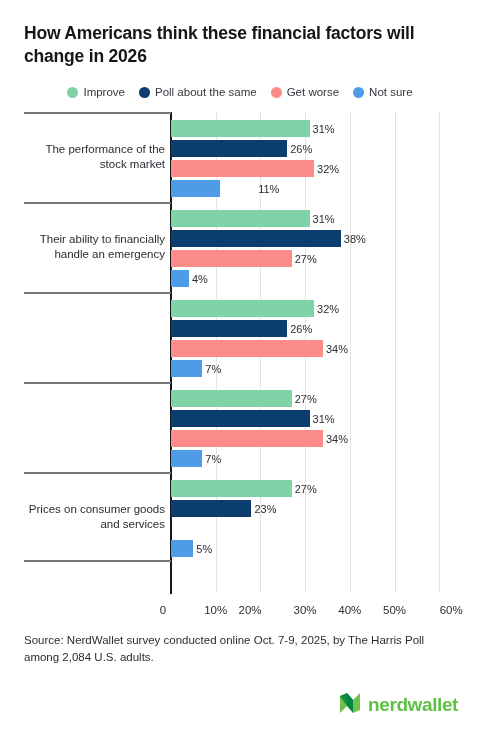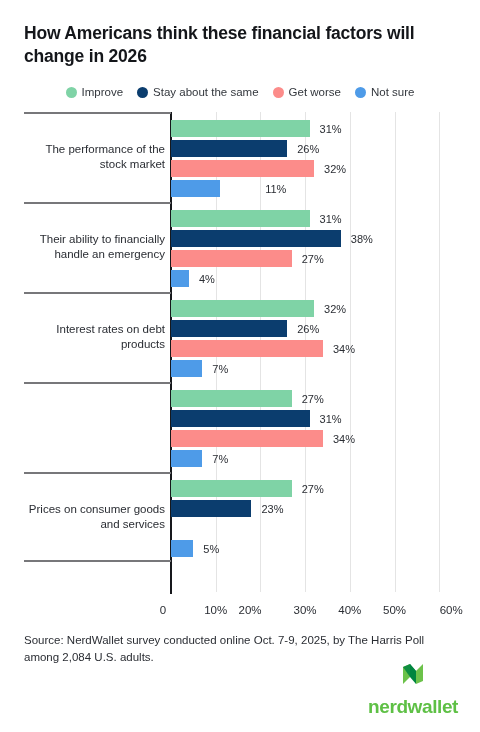--- a/index.html
+++ b/index.html
@@ -131,21 +131,21 @@
     top: 0;
     height: 17px;
   }
   .bar-value {
     position: absolute;
     top: 50%;
     transform: translateY(-50%);
     font-size: 11px;
     color: #2a2d33;
     white-space: nowrap;
-    padding-left: 10px;
+    padding-left: 3px;
   }
 
   
   #xaxis {
     position: absolute;
     left: 0;
     top: 604px;
     width: 480px;
     height: 20px;
   }
@@ -170,42 +170,41 @@
   }
 
   
   #logo {
     position: absolute;
     right: 22px;
     bottom: 14px;
     display: flex;
     align-items: center;
     gap: 7px;
-    flex-direction: column;
   }
   #logo-wordmark {
     font-size: 19px;
     font-weight: bold;
     letter-spacing: -0.4px;
     color: #5ec045;
   }
 </style>
 </head>
 <body>
 
 <div id="chart-title">How Americans think these financial factors will change in 2026</div>
 
 <div id="legend">
     <div class="legend-item">
       <span class="legend-swatch" style="background: rgb(127, 211, 166);"></span>
       <span>Improve</span>
     </div>
     <div class="legend-item">
       <span class="legend-swatch" style="background: rgb(11, 61, 110);"></span>
-      <span>Stay about the same</span>
+      <span>Poll about the same</span>
     </div>
     <div class="legend-item">
       <span class="legend-swatch" style="background: rgb(252, 140, 138);"></span>
       <span>Get worse</span>
     </div>
     <div class="legend-item">
       <span class="legend-swatch" style="background: rgb(78, 155, 232);"></span>
       <span>Not sure</span>
     </div>
   </div>
@@ -260,21 +259,20 @@
             <div class="bar-value" style="left: 120.69px;">27%</div>
           </div>
           <div class="bar-row" style="top: 68px; width: 100%;">
             <div class="bar" style="width: 17.88px; background: rgb(78, 155, 232);"></div>
             <div class="bar-value" style="left: 17.88px;">4%</div>
           </div>
         </div>
       </div>
       <div class="group" style="top: 180px; height: 90px;">
         <div class="group-sep"></div>
-        <div class="group-label">Interest rates on debt<br>products</div>
         <div class="bars">
           <div class="bar-row" style="top: 8px; width: 100%;">
             <div class="bar" style="width: 143.04px; background: rgb(127, 211, 166);"></div>
             <div class="bar-value" style="left: 143.04px;">32%</div>
           </div>
           <div class="bar-row" style="top: 28px; width: 100%;">
             <div class="bar" style="width: 116.22px; background: rgb(11, 61, 110);"></div>
             <div class="bar-value" style="left: 116.22px;">26%</div>
           </div>
           <div class="bar-row" style="top: 48px; width: 100%;">

